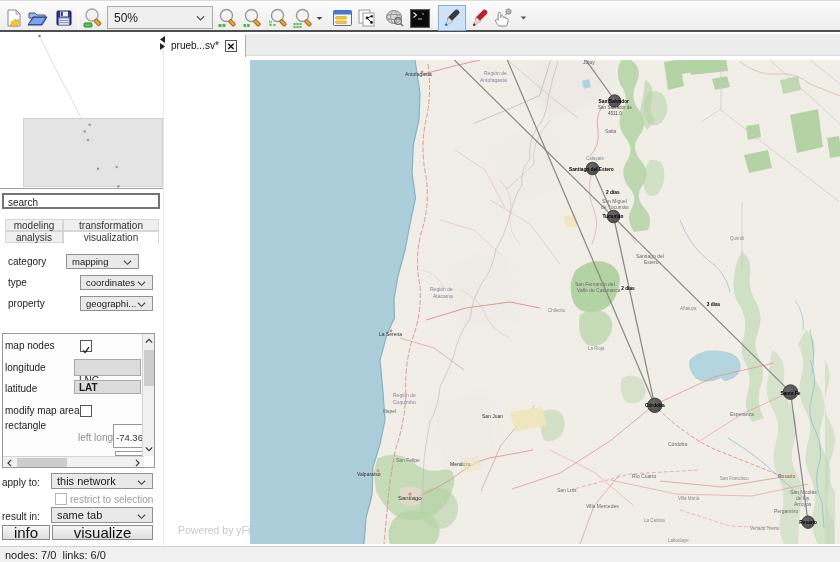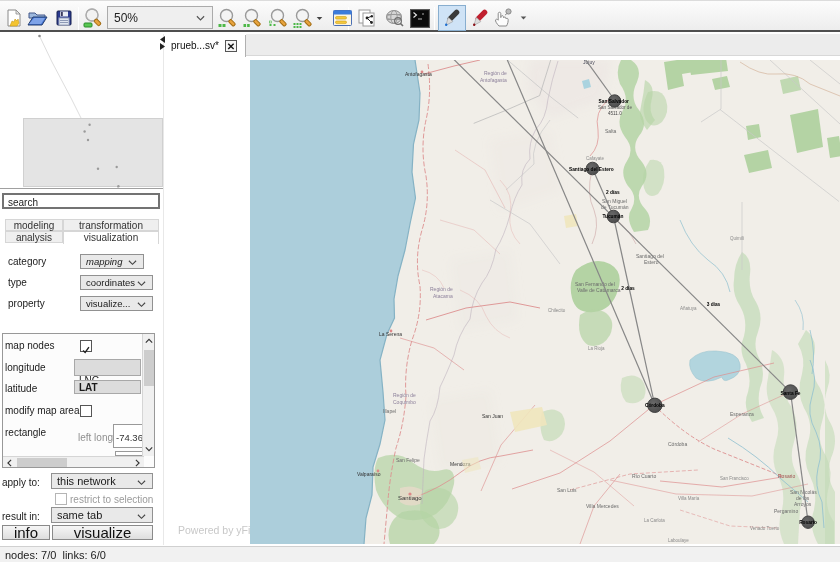--- a/index.html
+++ b/index.html
@@ -181,52 +181,52 @@
           <circle cx="118.4" cy="152.3" r="1.2"></circle>
         </g>
       </svg>
     </div>
     <input id="searchbox" value="search" readonly="" style="">
     <div class="tab" style="left:5px;top:185px;width:58px;">modeling</div>
     <div class="tab" style="left:63px;top:185px;width:96px;">transformation</div>
     <div class="tab" style="left:5px;top:197px;width:58px;">analysis</div>
     <div class="tab tabsel" style="left:63px;top:197px;width:96px;height:13px;">visualization</div>
     <div class="frmlabel" style="left:8px;top:222px;">category</div>
-    <div class="combo" style="left:80px;top:220px;width:64px;height:15px;font-style:italic;">
+    <div class="combo" style="left:66px;top:220px;width:73px;height:15px;">
       <span class="t">mapping</span>
       <svg class="chev" style="right:6px;top:4px;width:9px;height:8px;" viewBox="0 0 10 8">
         <path d="M1 1.5l4 4 4-4" fill="none" stroke="#444" stroke-width="1.2"></path>
       </svg>
     </div>
     <div class="frmlabel" style="left:8px;top:243px;">type</div>
     <div class="combo" style="left:80px;top:241px;width:73px;height:15px;">
       <span class="t">coordinates</span>
       <svg class="chev" style="right:6px;top:4px;width:9px;height:8px;" viewBox="0 0 10 8">
         <path d="M1 1.5l4 4 4-4" fill="none" stroke="#444" stroke-width="1.2"></path>
       </svg>
     </div>
     <div class="frmlabel" style="left:8px;top:264px;">property</div>
     <div class="combo" style="left:80px;top:262px;width:73px;height:15px;">
-      <span class="t">visualize...</span>
+      <span class="t">geographi...</span>
       <svg class="chev" style="right:6px;top:4px;width:9px;height:8px;" viewBox="0 0 10 8">
         <path d="M1 1.5l4 4 4-4" fill="none" stroke="#444" stroke-width="1.2"></path>
       </svg>
     </div>
     <div id="scrollarea">
       <div class="frmlabel" style="left:2px;top:6px;">map nodes</div>
       <div class="cb" style="left:77px;top:6px;"><svg width="10" height="10" viewBox="0 0 12 12">
           <path d="M2.5 6.5l2.5 2.5 4.5-6.5" fill="none" stroke="#222" stroke-width="1.7"></path>
         </svg></div>
       <div class="frmlabel" style="left:2px;top:28px;">longitude</div>
       <div class="field" style="left:71px;top:25px;width:67px;height:14px;padding:15px 0 0 4px;">LNG</div>
       <div class="frmlabel" style="left:2px;top:49px;">latitude</div>
       <div class="field" style="left:71px;top:46px;width:67px;height:14px;padding:1px 0 0 4px;font-weight:bold;">LAT</div>
       <div class="frmlabel" style="left:2px;top:71px;">modify map area</div>
       <div class="cb" style="left:77px;top:71px;"></div>
-      <div class="frmlabel" style="left:2px;top:93px;">rectangle</div>
+      <div class="frmlabel" style="left:2px;top:86px;">rectangle</div>
       <div class="frmlabel" style="left:75px;top:98px;color:#8f8f8f;">left long</div>
       <div style="position:absolute;left:110px;top:90px;width:31px;height:24px;background:#fff;border:1px solid #999;font-size:9.5px;color:#333;padding:7px 0 0 2px;">-74.36</div>
       <div style="position:absolute;left:112px;top:117px;width:29px;height:5px;background:#fff;border:1px solid #999;"></div>
       <div style="position:absolute;right:0;top:0;width:12px;height:122px;background:#f0f0f0;border-left:1px solid #d5d5d5;">
         <svg style="position:absolute;left:2px;top:3px;" width="8" height="8" viewBox="0 0 10 10">
           <path d="M1 7l4-4 4 4" fill="none" stroke="#333" stroke-width="1.4"></path>
         </svg>
         <div style="position:absolute;left:1px;top:16px;width:10px;height:36px;background:#cdcdcd;"></div>
         <svg style="position:absolute;left:2px;bottom:3px;" width="8" height="8" viewBox="0 0 10 10">
           <path d="M1 3l4 4 4-4" fill="none" stroke="#333" stroke-width="1.4"></path>

